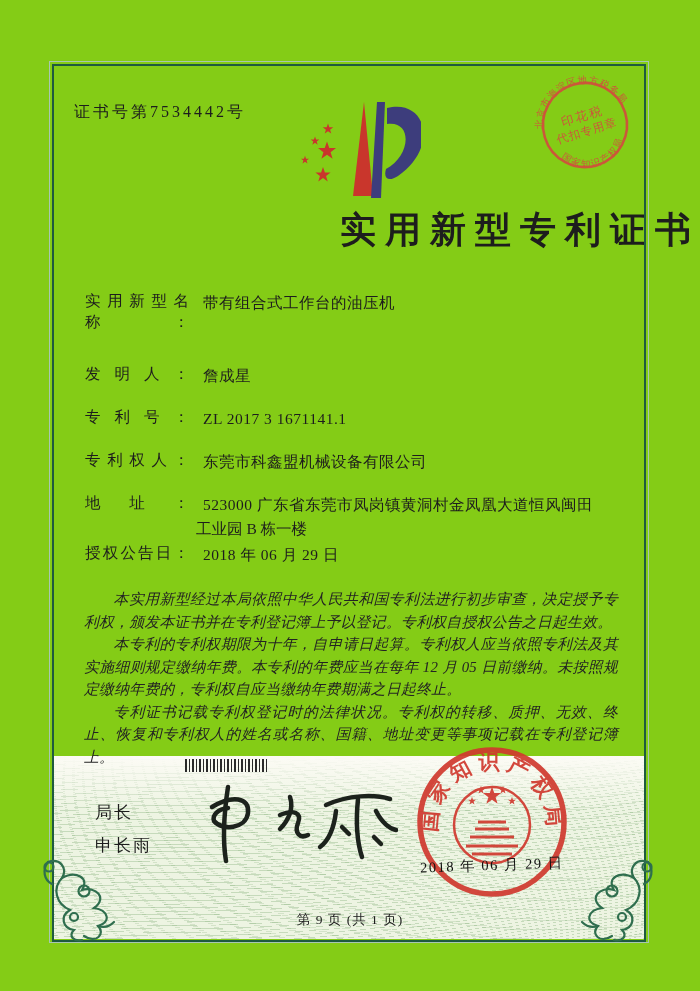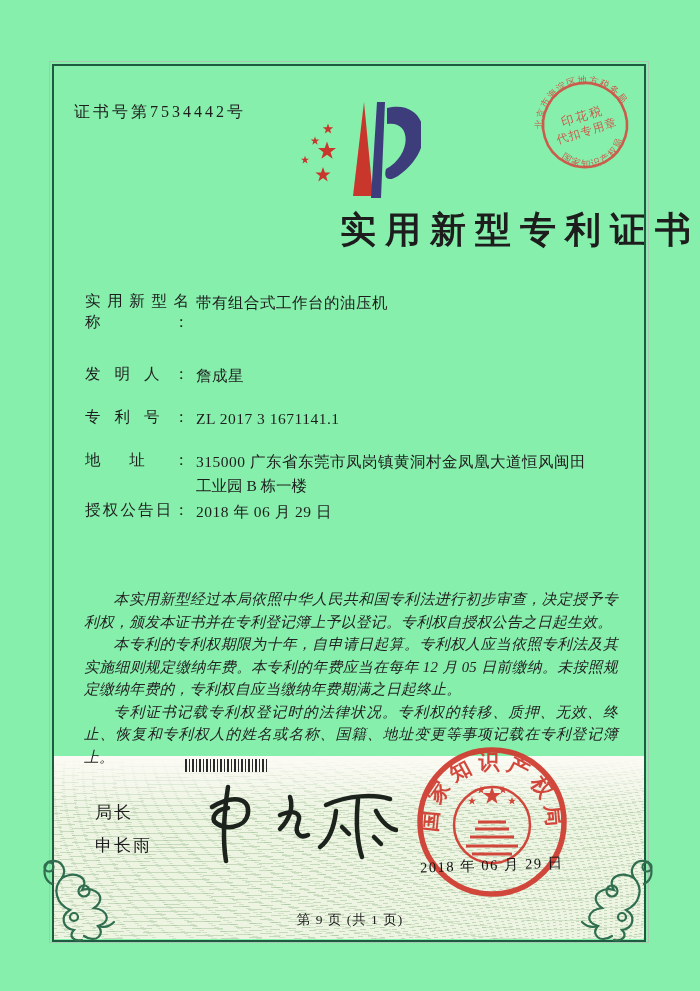--- a/index.html
+++ b/index.html
@@ -1,18 +1,18 @@
 <!DOCTYPE html>
 <html><head>
 <meta charset="utf-8">
 <style>
   html,body{margin:0;padding:0;background:#e8e8e8;}
   .page{
     position:relative;width:700px;height:991px;margin:0 auto;
-    background:#86efac;overflow:hidden;
+    background:#84cc16;overflow:hidden;
     font-family:"Liberation Serif","DejaVu Serif",serif;color:#1d1d1d;
   }
   
   .frame-outer{position:absolute;left:49px;top:61px;width:598px;height:880px;
     border:1px solid #a8c6b2;pointer-events:none;z-index:4;}
   .frame-inner{position:absolute;left:52px;top:64px;width:590px;height:874px;
     border:2px solid #1e5a40;pointer-events:none;z-index:4;}
   
   .band{
     position:absolute;left:54px;top:756px;width:590px;height:183px;z-index:0;
@@ -31,21 +31,21 @@
   .cert-no{position:absolute;left:74px;top:102px;font-size:16px;letter-spacing:3px;z-index:2;}
   .logo{position:absolute;left:297px;top:96px;width:124px;height:106px;z-index:1;}
   .title{position:absolute;left:0;top:206px;width:100%;text-align:right;
     font-size:36px;font-weight:bold;letter-spacing:9px;z-index:2;}
   
   .fields{position:absolute;left:85px;top:292px;width:545px;font-size:15.5px;z-index:2;}
   .frow{line-height:21px;margin-bottom:22px;position:relative;}
   .frow.first{margin-bottom:31px;}
   .flabel{display:inline-block;width:104px;text-align:justify;text-align-last:justify;
     vertical-align:top;font-family:Liberation Mono, monospace;}
-  .fvalue{display:inline-block;margin-left:7px;letter-spacing:.5px;}
+  .fvalue{display:inline-block;margin-left:14px;letter-spacing:.5px;}
   .addr2{margin-left:111px;line-height:21px;margin-top:3px;}
   .frow .second-col{position:absolute;left:276px;top:0;white-space:nowrap;}
   .frow.addr{margin-bottom:5px;}
   
   .body-text{position:absolute;left:84px;top:588px;width:534px;z-index:2;
     font-size:14.8px;line-height:22.5px;font-style:italic;color:#232323;}
   .body-text p{margin:0;text-indent:2em;text-align:justify;letter-spacing:.3px;}
   
   .sig-title{position:absolute;left:95px;top:801px;font-size:17px;letter-spacing:2px;z-index:2;}
   .sig-name{position:absolute;left:95px;top:834px;font-size:17px;letter-spacing:2px;z-index:2;}
@@ -119,22 +119,25 @@
   <div class="fields">
     <div class="frow first">
       <span class="flabel">实用新型名称：</span><span class="fvalue">带有组合式工作台的油压机</span>
     </div>
     <div class="frow">
       <span class="flabel">发明人：</span><span class="fvalue">詹成星</span>
     </div>
     <div class="frow">
       <span class="flabel">专利号：</span><span class="fvalue">ZL 2017 3 1671141.1</span>
     </div>
+    <div class="frow">
+      <span class="flabel">专利权人：</span><span class="fvalue">东莞市科鑫盟机械设备有限公司</span>
+    </div>
     <div class="frow addr">
-      <span class="flabel">地址：</span><span class="fvalue">315000 广东省东莞市凤岗镇黄洞村金凤凰大道恒风闽田</span>
+      <span class="flabel">地址：</span><span class="fvalue">523000 广东省东莞市凤岗镇黄洞村金凤凰大道恒风闽田</span>
       <div class="addr2">工业园 B 栋一楼</div>
     </div>
     <div class="frow">
       <span class="flabel">授权公告日：</span><span class="fvalue">2018 年 06 月 29 日</span>
     </div>
   </div>
 
   <div class="body-text">
     <p>本实用新型经过本局依照中华人民共和国专利法进行初步审查，决定授予专利权，颁发本证书并在专利登记簿上予以登记。专利权自授权公告之日起生效。</p>
     <p>本专利的专利权期限为十年，自申请日起算。专利权人应当依照专利法及其实施细则规定缴纳年费。本专利的年费应当在每年 12 月 05 日前缴纳。未按照规定缴纳年费的，专利权自应当缴纳年费期满之日起终止。</p>

